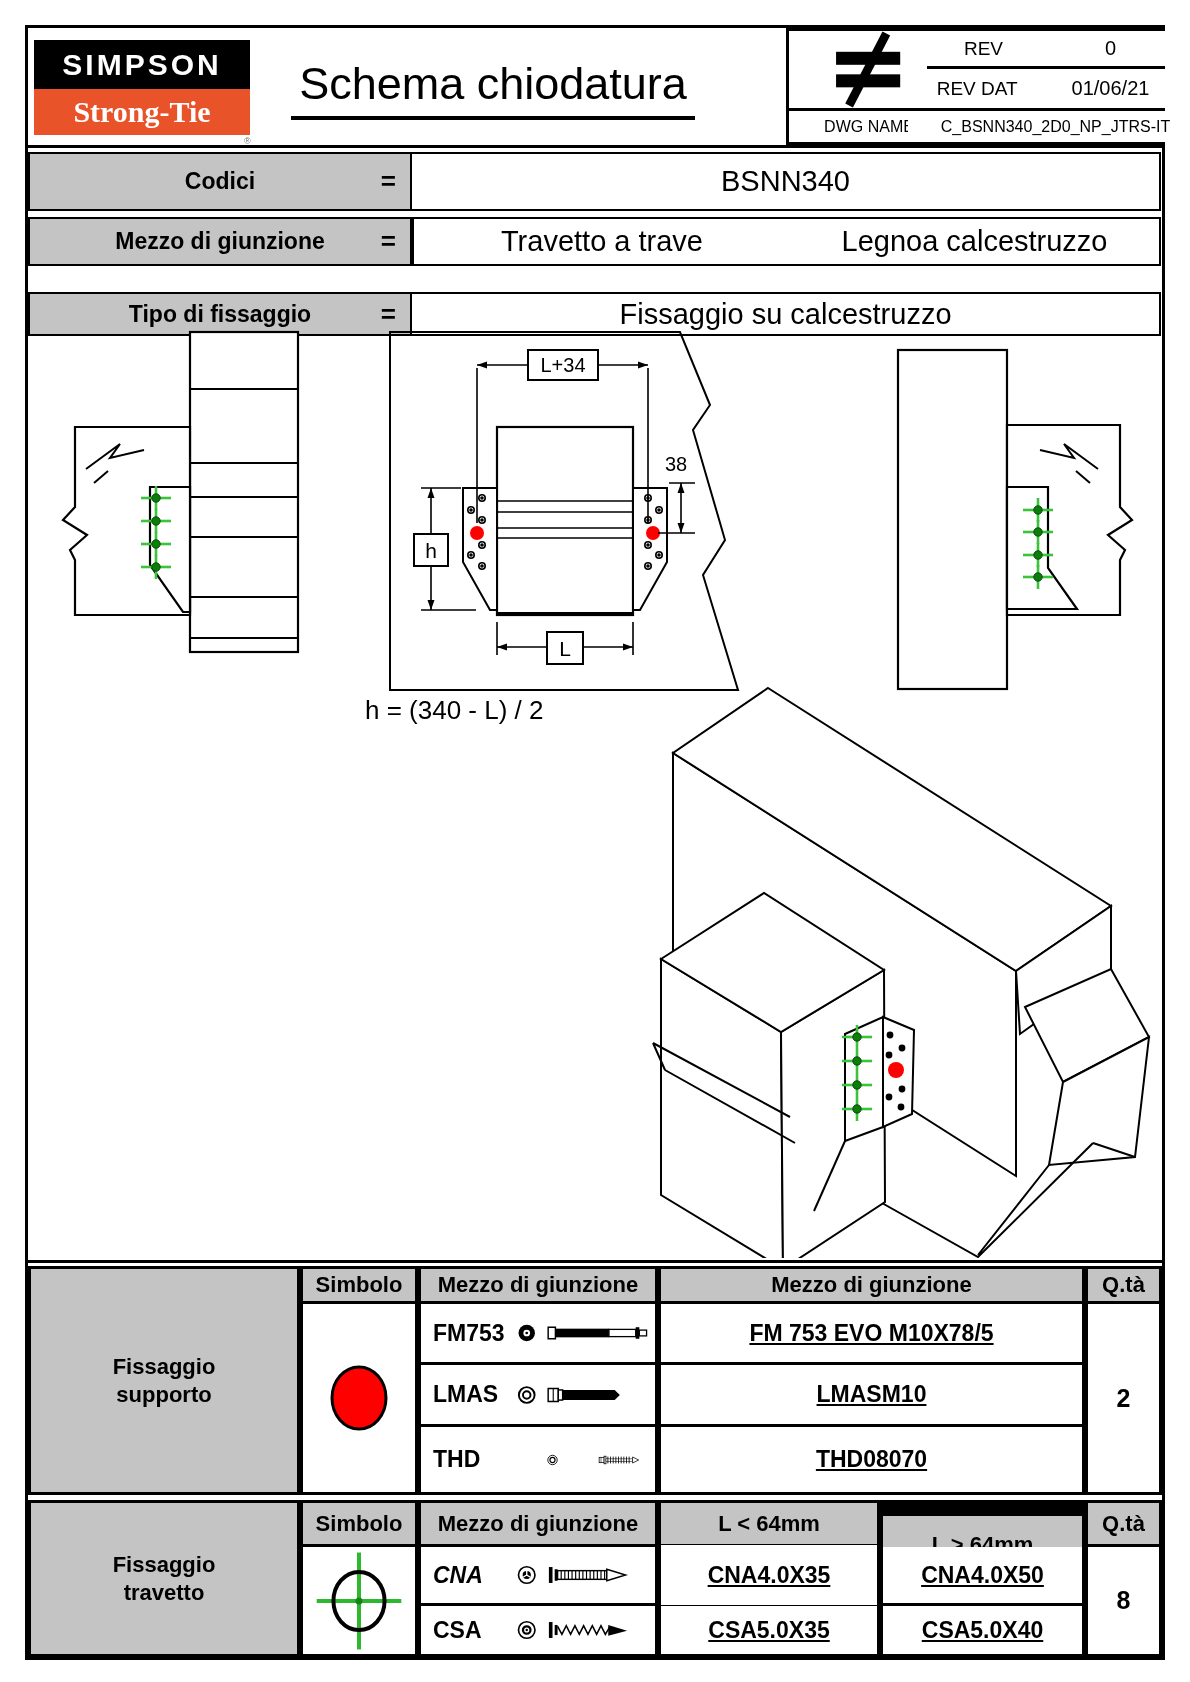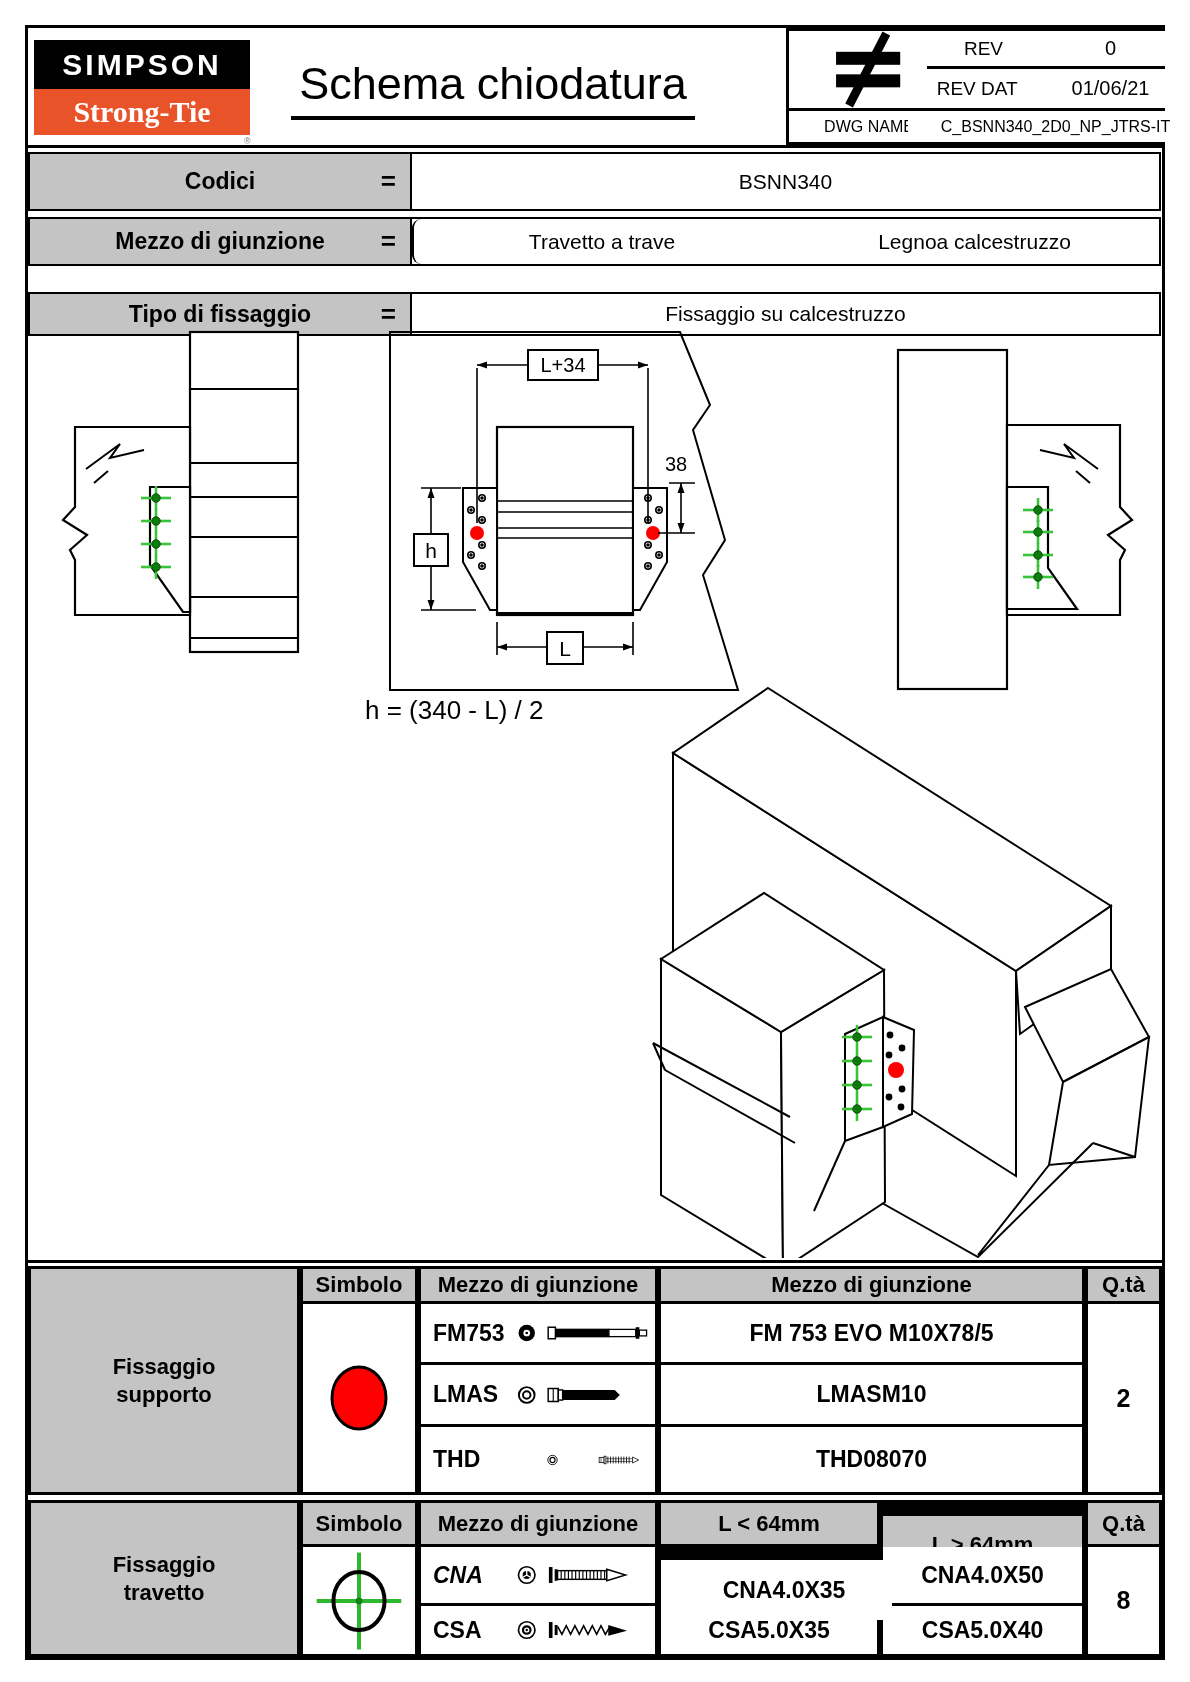--- a/index.html
+++ b/index.html
@@ -19,32 +19,32 @@
   .tblock{position:absolute;left:758px;top:0;width:376px;height:117px;background:#000;}
   .tcell{position:absolute;background:#fff;display:flex;align-items:center;justify-content:center;padding-left:22px;}
   .tcell.lab{font-size:19px;}
   .tcell.val{font-size:20px;}
   .tcell.dwg{font-size:16px;}
   
   .irow{position:absolute;left:0;width:1129px;border:2.5px solid #000;display:flex;}
   .ilabel{width:380px;background:#c4c4c4;border-right:2.5px solid #000;position:relative;
       display:flex;align-items:center;justify-content:center;font-weight:bold;font-size:23px;}
   .ieq{position:absolute;right:14px;font-size:26px;font-weight:bold;}
-  .ival{flex:1;display:flex;align-items:center;justify-content:center;font-size:21px;border-radius:9px;}
+  .ival{flex:1;display:flex;align-items:center;justify-content:center;font-size:29px;}
   .ival.split{border-left:2.5px solid #000;}
   
   svg.draw{position:absolute;left:0;top:289px;}
   svg text{font-family:"Liberation Sans",sans-serif;}
   
   .tbl{position:absolute;left:0;width:1134px;background:#000;}
   .cell{position:absolute;background:#fff;display:flex;align-items:center;justify-content:center;}
   .gray{background:#c4c4c4;}
   .hdr{font-weight:bold;font-size:22px;}
   .lbl2{flex-direction:column;font-weight:bold;font-size:22px;line-height:28px;}
-  .prod{font-weight:bold;font-size:23px;}
+  .prod{font-weight:bold;font-size:23px;text-decoration:underline;}
   .qty{font-weight:bold;font-size:25px;}
   .iconcell{justify-content:flex-start;padding-left:12px;gap:10px;box-sizing:border-box;}
   .code{font-weight:bold;font-size:23px;min-width:74px;}
 </style>
 </head>
 <body>
 
 <div class="page">
  <div class="frame">
 
@@ -325,21 +325,21 @@
         <path d="M13,7.5 L13,13 L18,16 M13,13 L8,16" stroke="#fff" stroke-width="1.8" fill="none"></path>
       </svg>
       <svg width="145" height="30" viewBox="0 0 150 30">
         <rect x="4" y="4" width="5" height="22" fill="#000"></rect>
         <rect x="12" y="7" width="4" height="16" fill="#000"></rect>
         <rect x="16" y="9" width="68" height="12" fill="#fff" stroke="#000" stroke-width="2"></rect>
         <path d="M21,9 V21 M26,9 V21 M31,9 V21 M36,9 V21 M41,9 V21 M46,9 V21 M51,9 V21 M56,9 V21 M61,9 V21 M66,9 V21 M71,9 V21 M76,9 V21 M81,9 V21" stroke="#000" stroke-width="1.6"></path>
         <polygon points="84,7 110,15 84,23" fill="#fff" stroke="#000" stroke-width="2"></polygon>
       </svg>
     </div>
-    <div class="cell prod" style="left:633px;top:60px;width:216px;height:60px;padding-left:15px;">CNA4.0X35</div>
+    <div class="cell prod" style="left:633px;top:45px;width:216px;height:60px;">CNA4.0X35</div>
     <div class="cell prod" style="left:855px;top:47px;width:199px;height:56px;">CNA4.0X50</div>
 
     <div class="cell iconcell" style="left:393px;top:106px;width:234px;height:48px;">
       <span class="code">CSA</span>
       <svg width="26" height="26" viewBox="0 0 26 26">
         <circle cx="13" cy="13" r="11" fill="none" stroke="#000" stroke-width="2.2"></circle>
         <circle cx="13" cy="13" r="5" fill="none" stroke="#000" stroke-width="3"></circle>
         <circle cx="13" cy="13" r="1.6" fill="#000"></circle>
       </svg>
       <svg width="145" height="30" viewBox="0 0 150 30">

